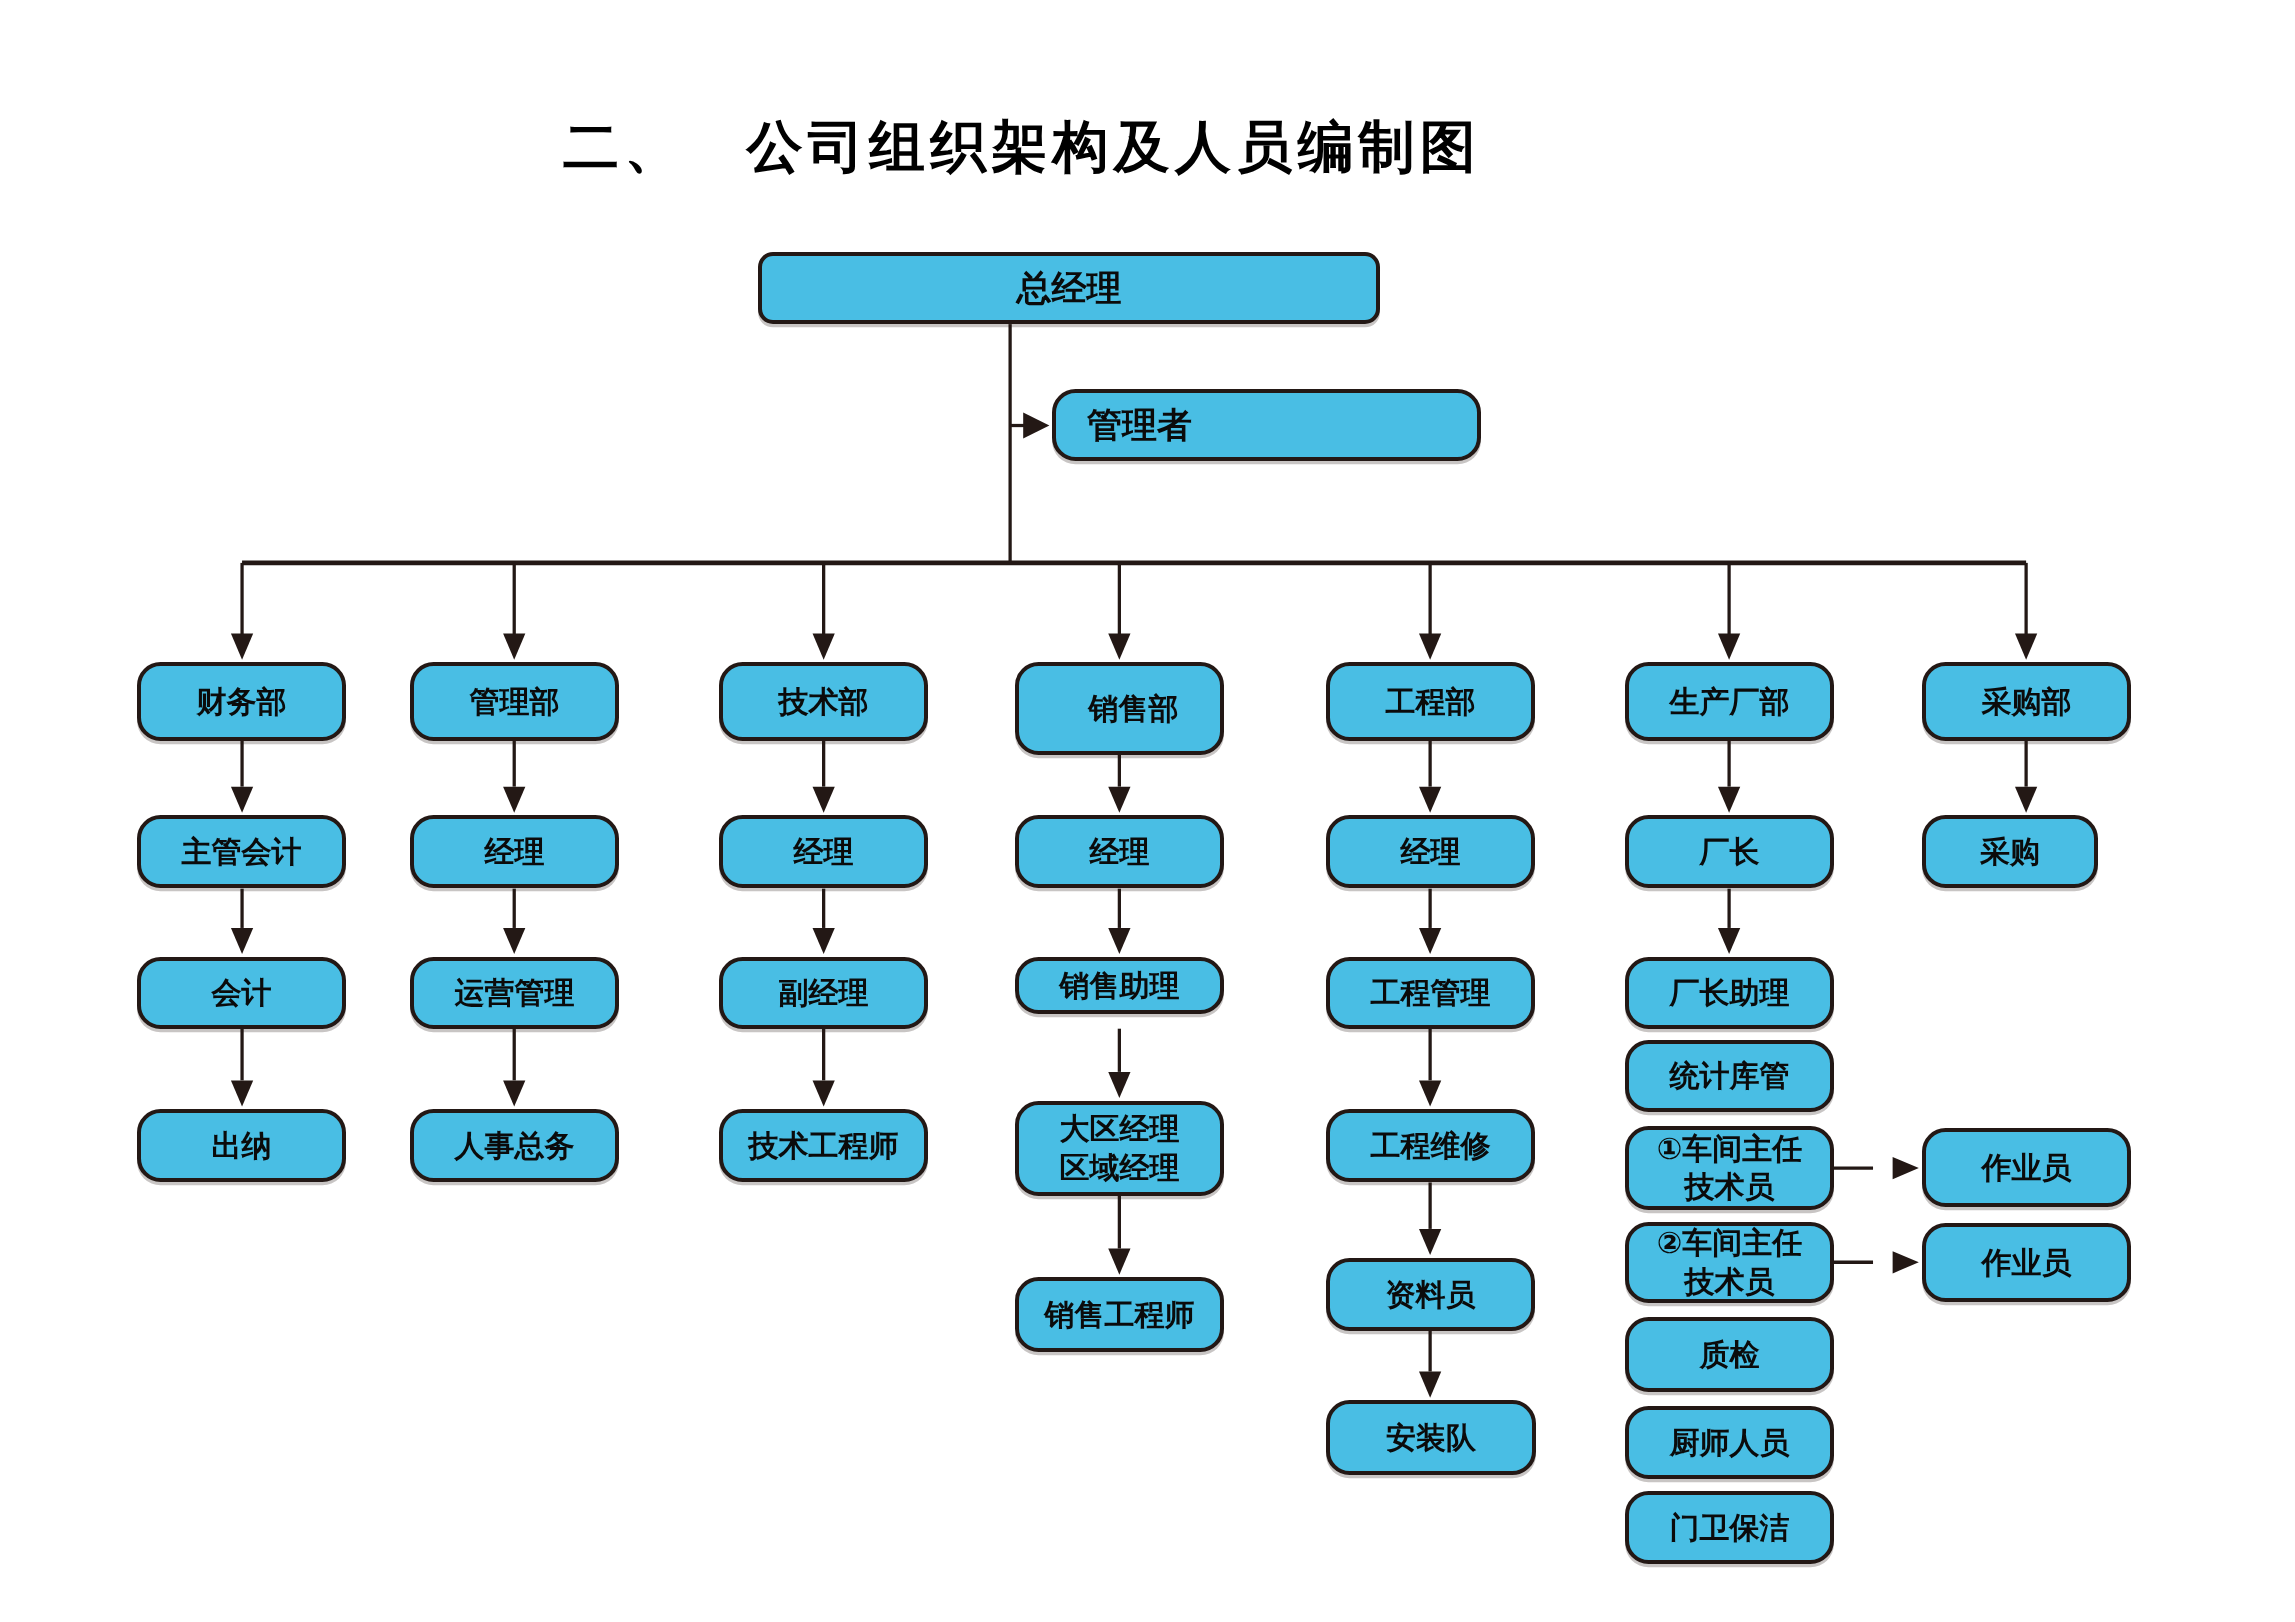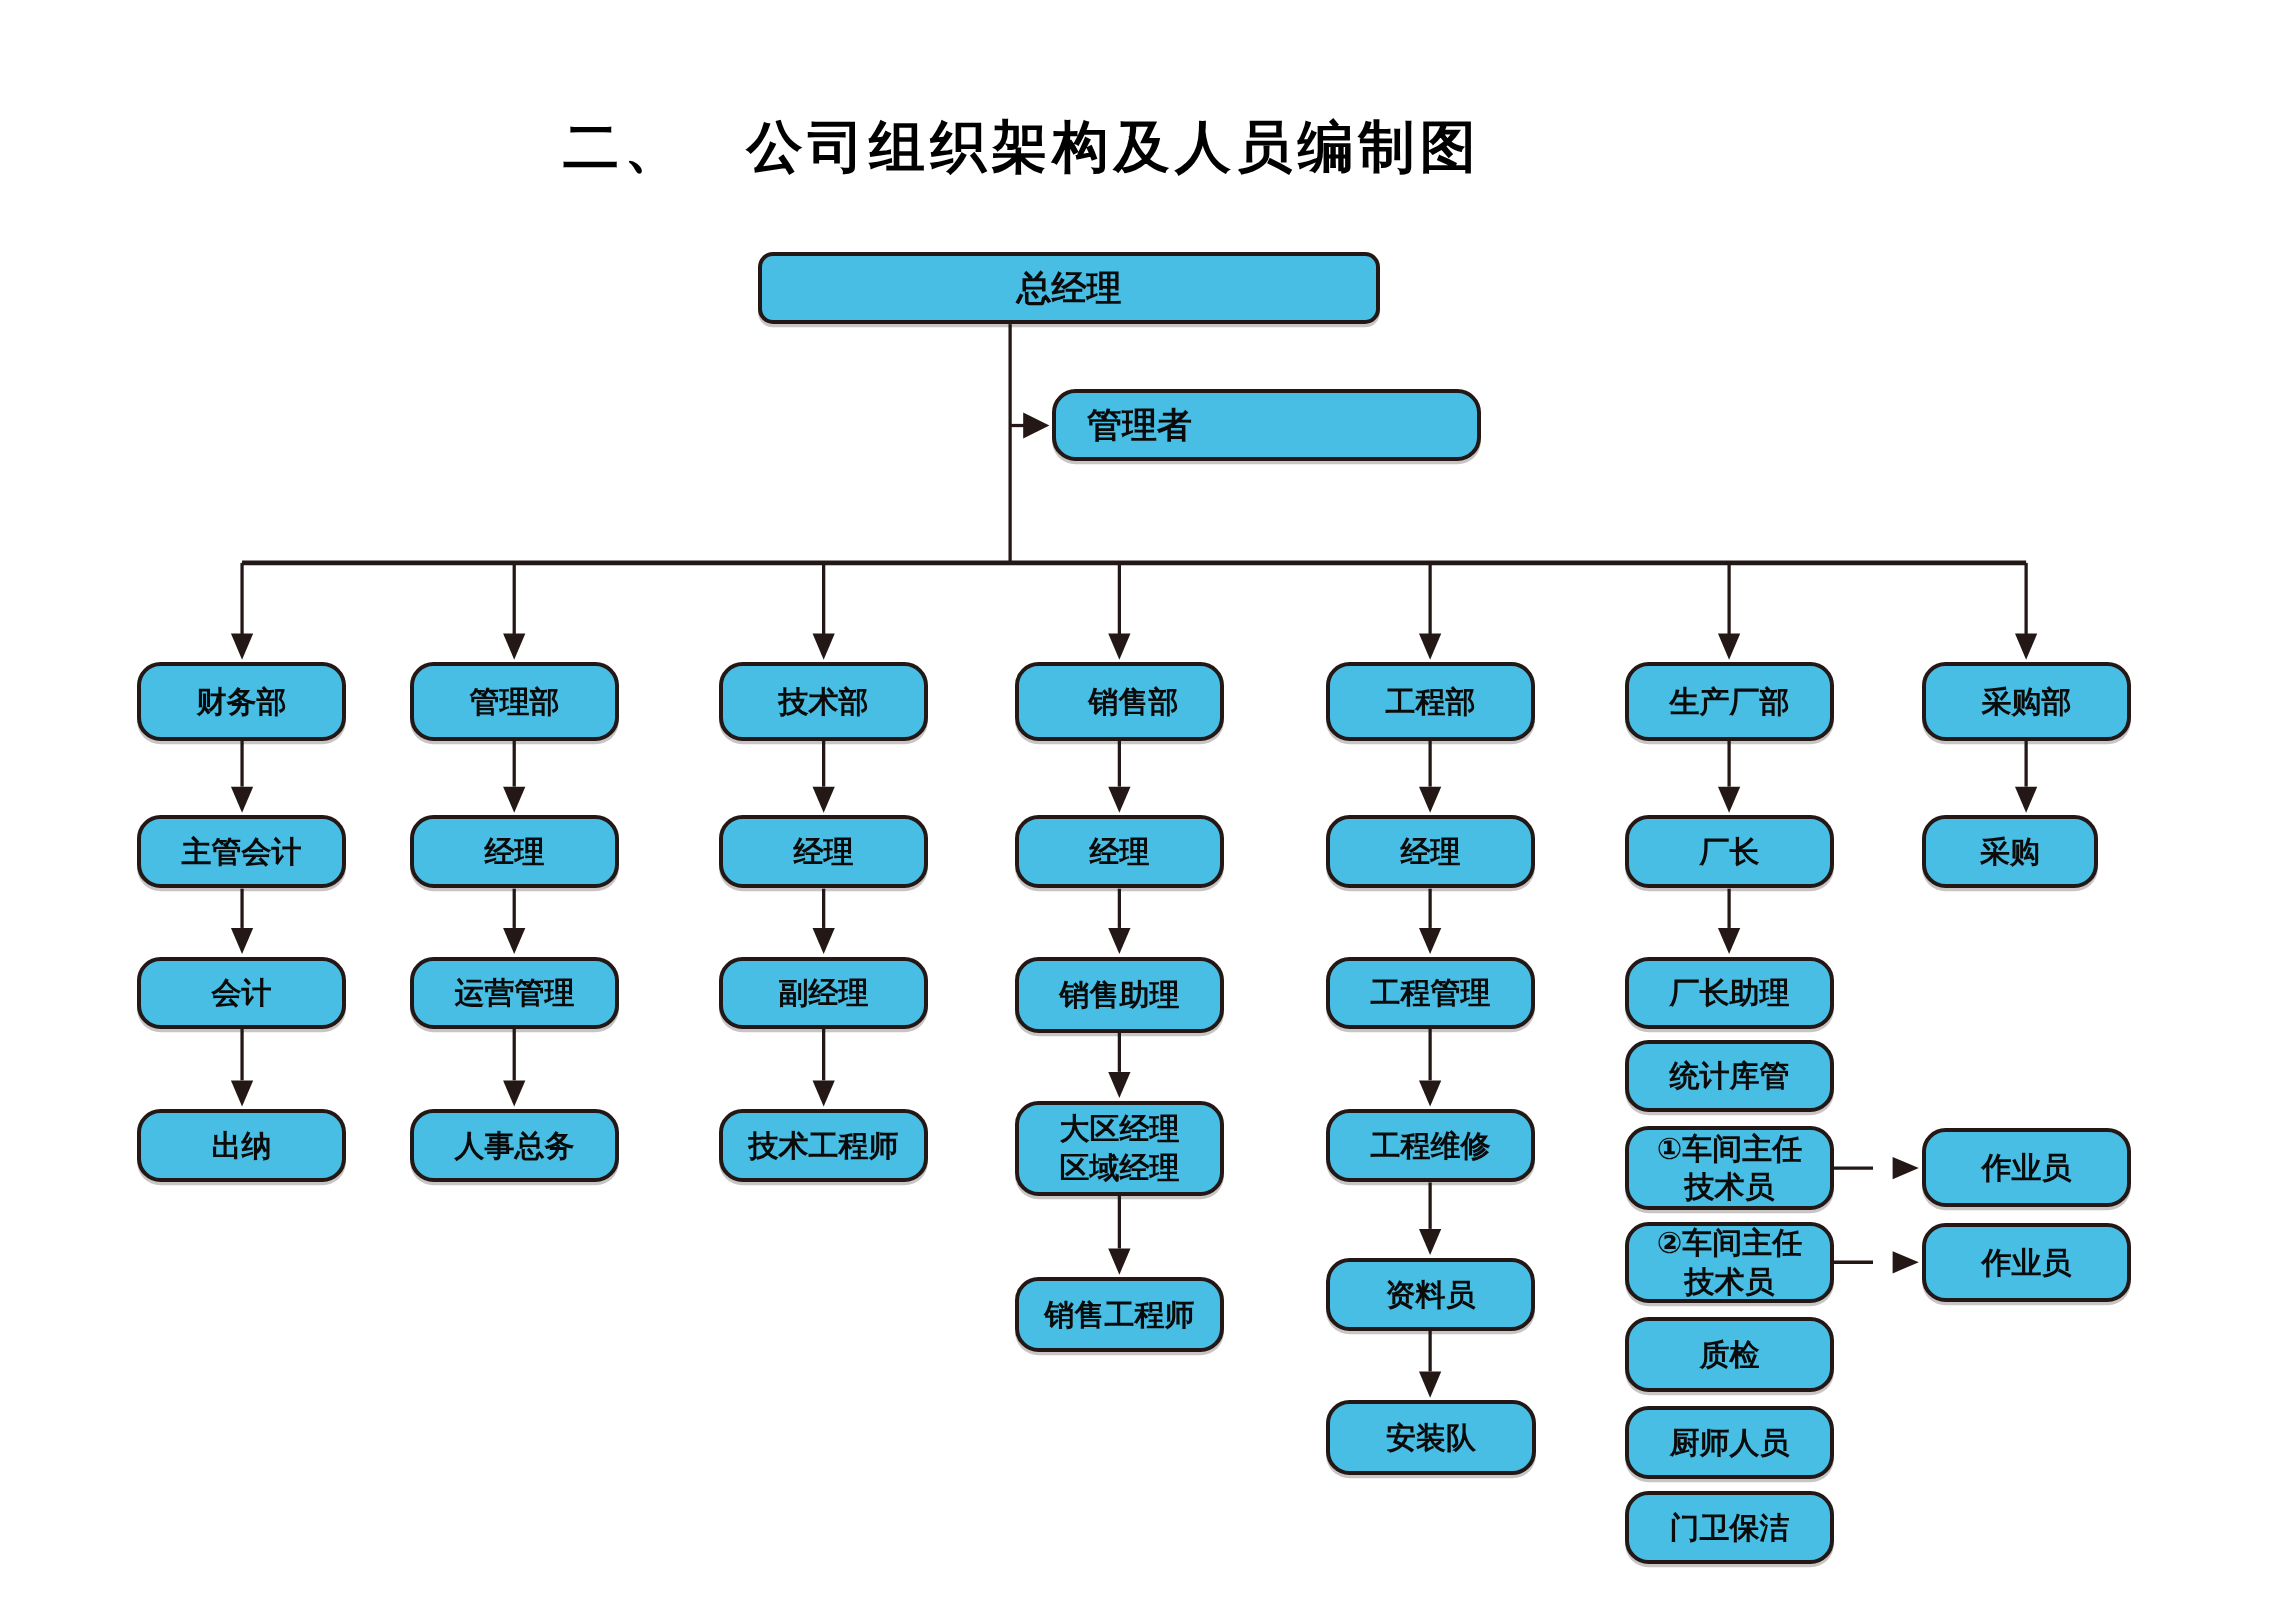--- a/index.html
+++ b/index.html
@@ -101,37 +101,37 @@
         <polygon points="2933,1929 2893,1912 2893,1946" stroke="none"></polygon>
     </g>
   </svg>
 
   <div class="node root" style="left:758px;top:252px;width:622px;height:72px;">总经理</div>
   <div class="node left-text" style="left:1052px;top:389px;width:429px;height:72px;">管理者</div>
 
   <div class="node" style="left:137px;top:662px;width:209px;height:79px;">财务部</div>
   <div class="node" style="left:410px;top:662px;width:209px;height:79px;">管理部</div>
   <div class="node" style="left:719px;top:662px;width:209px;height:79px;">技术部</div>
-  <div class="node" style="left:1015px;top:662px;width:209px;height:79px;padding-left:28px;">销售部</div>
+  <div class="node" style="left:1015px;top:662px;width:209px;height:93px;padding-left:28px;">销售部</div>
   <div class="node" style="left:1326px;top:662px;width:209px;height:79px;">工程部</div>
   <div class="node" style="left:1625px;top:662px;width:209px;height:79px;">生产厂部</div>
   <div class="node" style="left:1922px;top:662px;width:209px;height:79px;">采购部</div>
 
   <div class="node" style="left:137px;top:815px;width:209px;height:73px;">主管会计</div>
   <div class="node" style="left:410px;top:815px;width:209px;height:73px;">经理</div>
   <div class="node" style="left:719px;top:815px;width:209px;height:73px;">经理</div>
   <div class="node" style="left:1015px;top:815px;width:209px;height:73px;">经理</div>
   <div class="node" style="left:1326px;top:815px;width:209px;height:73px;">经理</div>
   <div class="node" style="left:1625px;top:815px;width:209px;height:73px;">厂长</div>
   <div class="node" style="left:1922px;top:815px;width:176px;height:73px;">采购</div>
 
   <div class="node" style="left:137px;top:957px;width:209px;height:72px;">会计</div>
   <div class="node" style="left:410px;top:957px;width:209px;height:72px;">运营管理</div>
   <div class="node" style="left:719px;top:957px;width:209px;height:72px;text-align:right;">副经理</div>
-  <div class="node" style="left:1015px;top:957px;width:209px;height:76px;">销售助理</div>
+  <div class="node" style="left:1015px;top:957px;width:209px;height:57px;">销售助理</div>
   <div class="node" style="left:1326px;top:957px;width:209px;height:72px;">工程管理</div>
   <div class="node" style="left:1625px;top:957px;width:209px;height:72px;">厂长助理</div>
 
   <div class="node" style="left:137px;top:1109px;width:209px;height:73px;">出纳</div>
   <div class="node" style="left:410px;top:1109px;width:209px;height:73px;">人事总务</div>
   <div class="node" style="left:719px;top:1109px;width:209px;height:73px;">技术工程师</div>
   <div class="node two-line" style="left:1015px;top:1101px;width:209px;height:95px;">大区经理
 区域经理</div>
   <div class="node" style="left:1326px;top:1109px;width:209px;height:73px;">工程维修</div>
 

